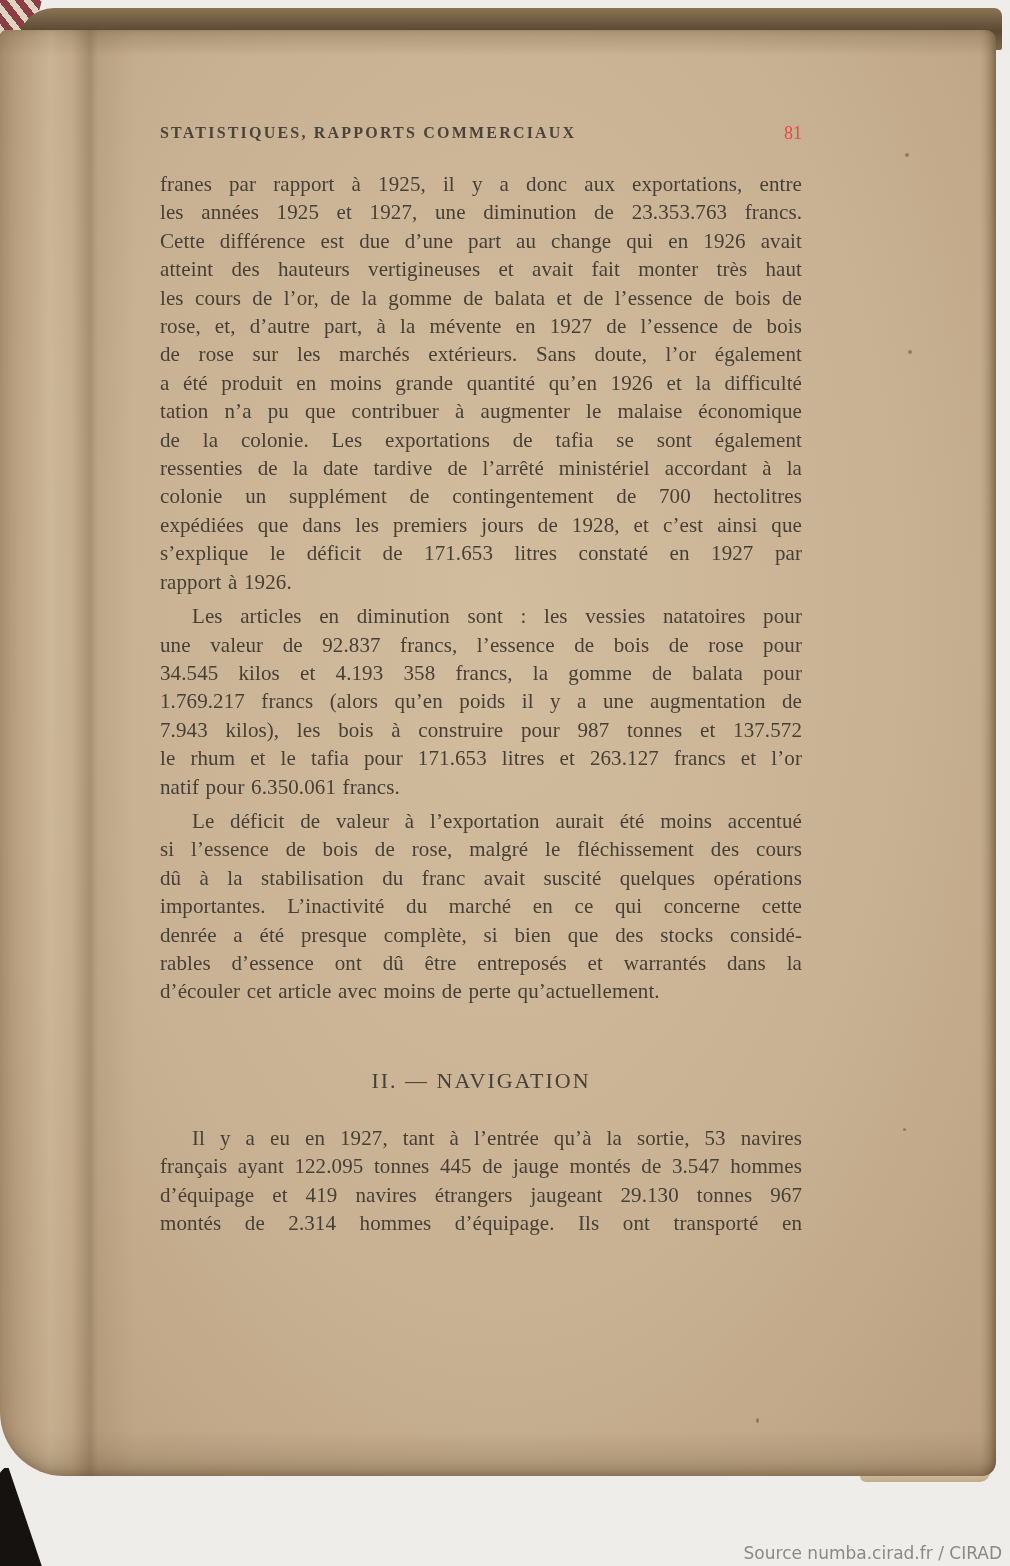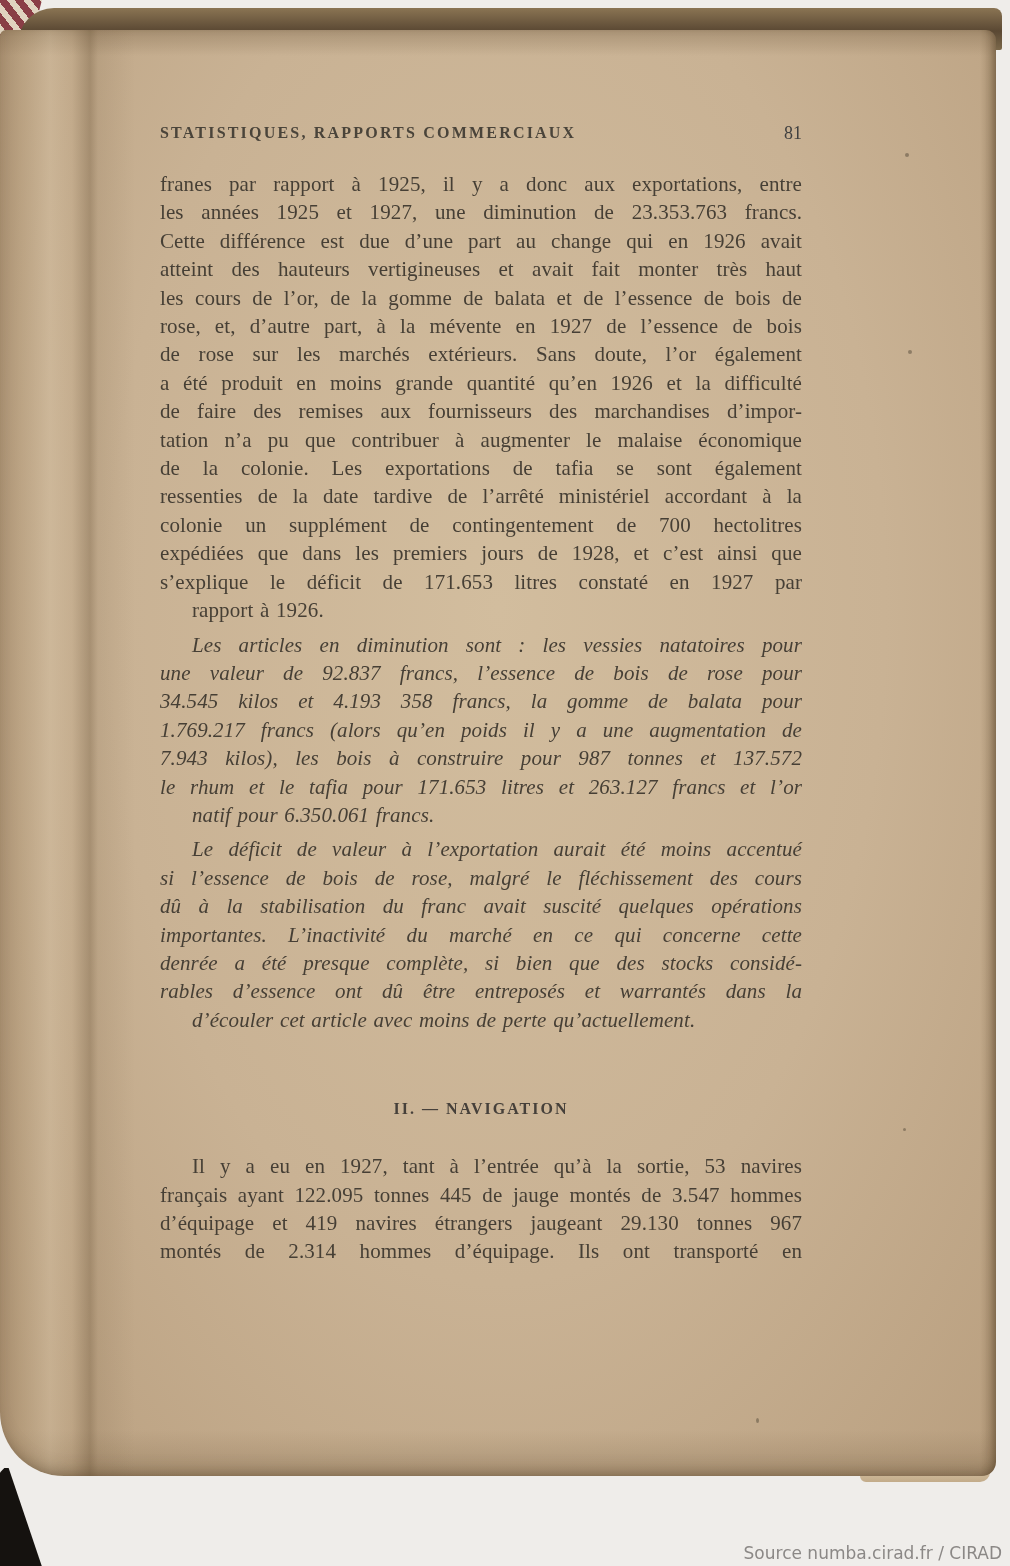--- a/index.html
+++ b/index.html
@@ -44,31 +44,31 @@
   
   .speck { position:absolute; border-radius:50%; background:#5f5342; opacity:.55; z-index:5; }
 
   
   .text-block { position:absolute; left:160px; top:120px; width:642px; z-index:6;
     color:#463f35; }
 
   .running-header { position:relative; height:26px; line-height:26px; }
   .running-title { position:absolute; left:0; right:0; text-align:left;
     font-size:16px; font-weight:700; letter-spacing:2.2px; color:#4a443a; }
-  .page-number { position:absolute; right:0; top:0; font-size:18px; color:#404040; }
+  .page-number { position:absolute; right:0; top:0; font-size:18px; color:#ef4444; }
 
   .body-text { margin-top:24px; font-size:21px; }
-  .paragraph + .paragraph { margin-top:6px;font-style:italic; }
+  .paragraph + .paragraph { margin-top:6px; }
   .line { line-height:28.4px; text-align:justify; text-align-last:justify;
     word-spacing:.06em; letter-spacing:.1px; }
-  .line.last { text-align-last:left;margin-left:32px; }
+  .line.last { text-align-last:left; }
   .line.indent { text-indent:32px; }
 
   .section-heading { margin:60px 0 28px 0; height:30px; line-height:30px;
-    text-align:center; font-size:16px; font-weight:700; letter-spacing:2px; color:#46403a; }
+    text-align:center; font-size:22px; font-weight:400; letter-spacing:2px; color:#46403a; }
 
   
   .attribution { position:absolute; right:8px; bottom:3px; z-index:7;
     font-family:"DejaVu Sans", sans-serif; font-size:17px; color:#8b8886; }
 </style>
 </head>
 <body>
 
 <div class="scan-bg"></div>
 
@@ -92,21 +92,20 @@
   <div class="body-text">
       <div class="paragraph">
         <div class="line">franes par rapport à 1925, il y a donc aux exportations, entre</div>
         <div class="line">les années 1925 et 1927, une diminution de 23.353.763 francs.</div>
         <div class="line">Cette différence est due d’une part au change qui en 1926 avait</div>
         <div class="line">atteint des hauteurs vertigineuses et avait fait monter très haut</div>
         <div class="line">les cours de l’or, de la gomme de balata et de l’essence de bois de</div>
         <div class="line">rose, et, d’autre part, à la mévente en 1927 de l’essence de bois</div>
         <div class="line">de rose sur les marchés extérieurs. Sans doute, l’or également</div>
         <div class="line">a été produit en moins grande quantité qu’en 1926 et la difficulté</div>
-        <div class="line">de faire des remises aux fournisseurs des marchandises d’impor-</div>
         <div class="line">tation n’a pu que contribuer à augmenter le malaise économique</div>
         <div class="line">de la colonie. Les exportations de tafia se sont également</div>
         <div class="line">ressenties de la date tardive de l’arrêté ministériel accordant à la</div>
         <div class="line">colonie un supplément de contingentement de 700 hectolitres</div>
         <div class="line">expédiées que dans les premiers jours de 1928, et c’est ainsi que</div>
         <div class="line">s’explique le déficit de 171.653 litres constaté en 1927 par</div>
         <div class="line last">rapport à 1926.</div>
       </div>
       <div class="paragraph">
         <div class="line indent">Les articles en diminution sont : les vessies natatoires pour</div>

